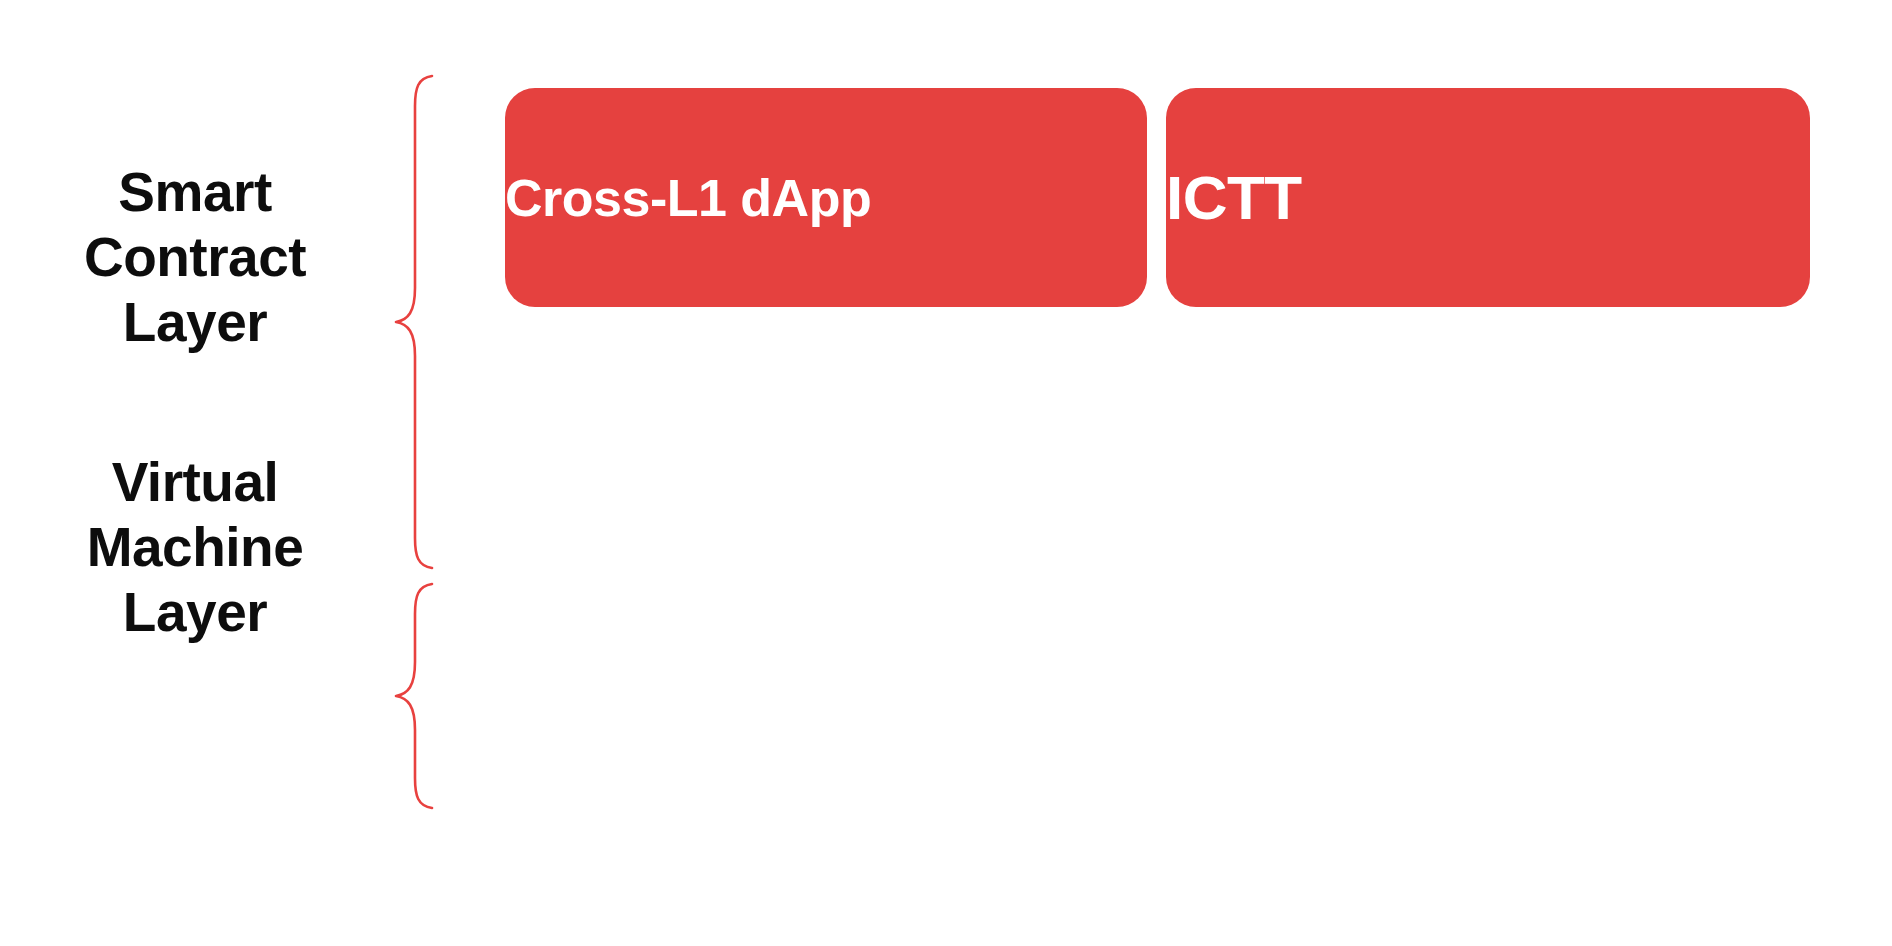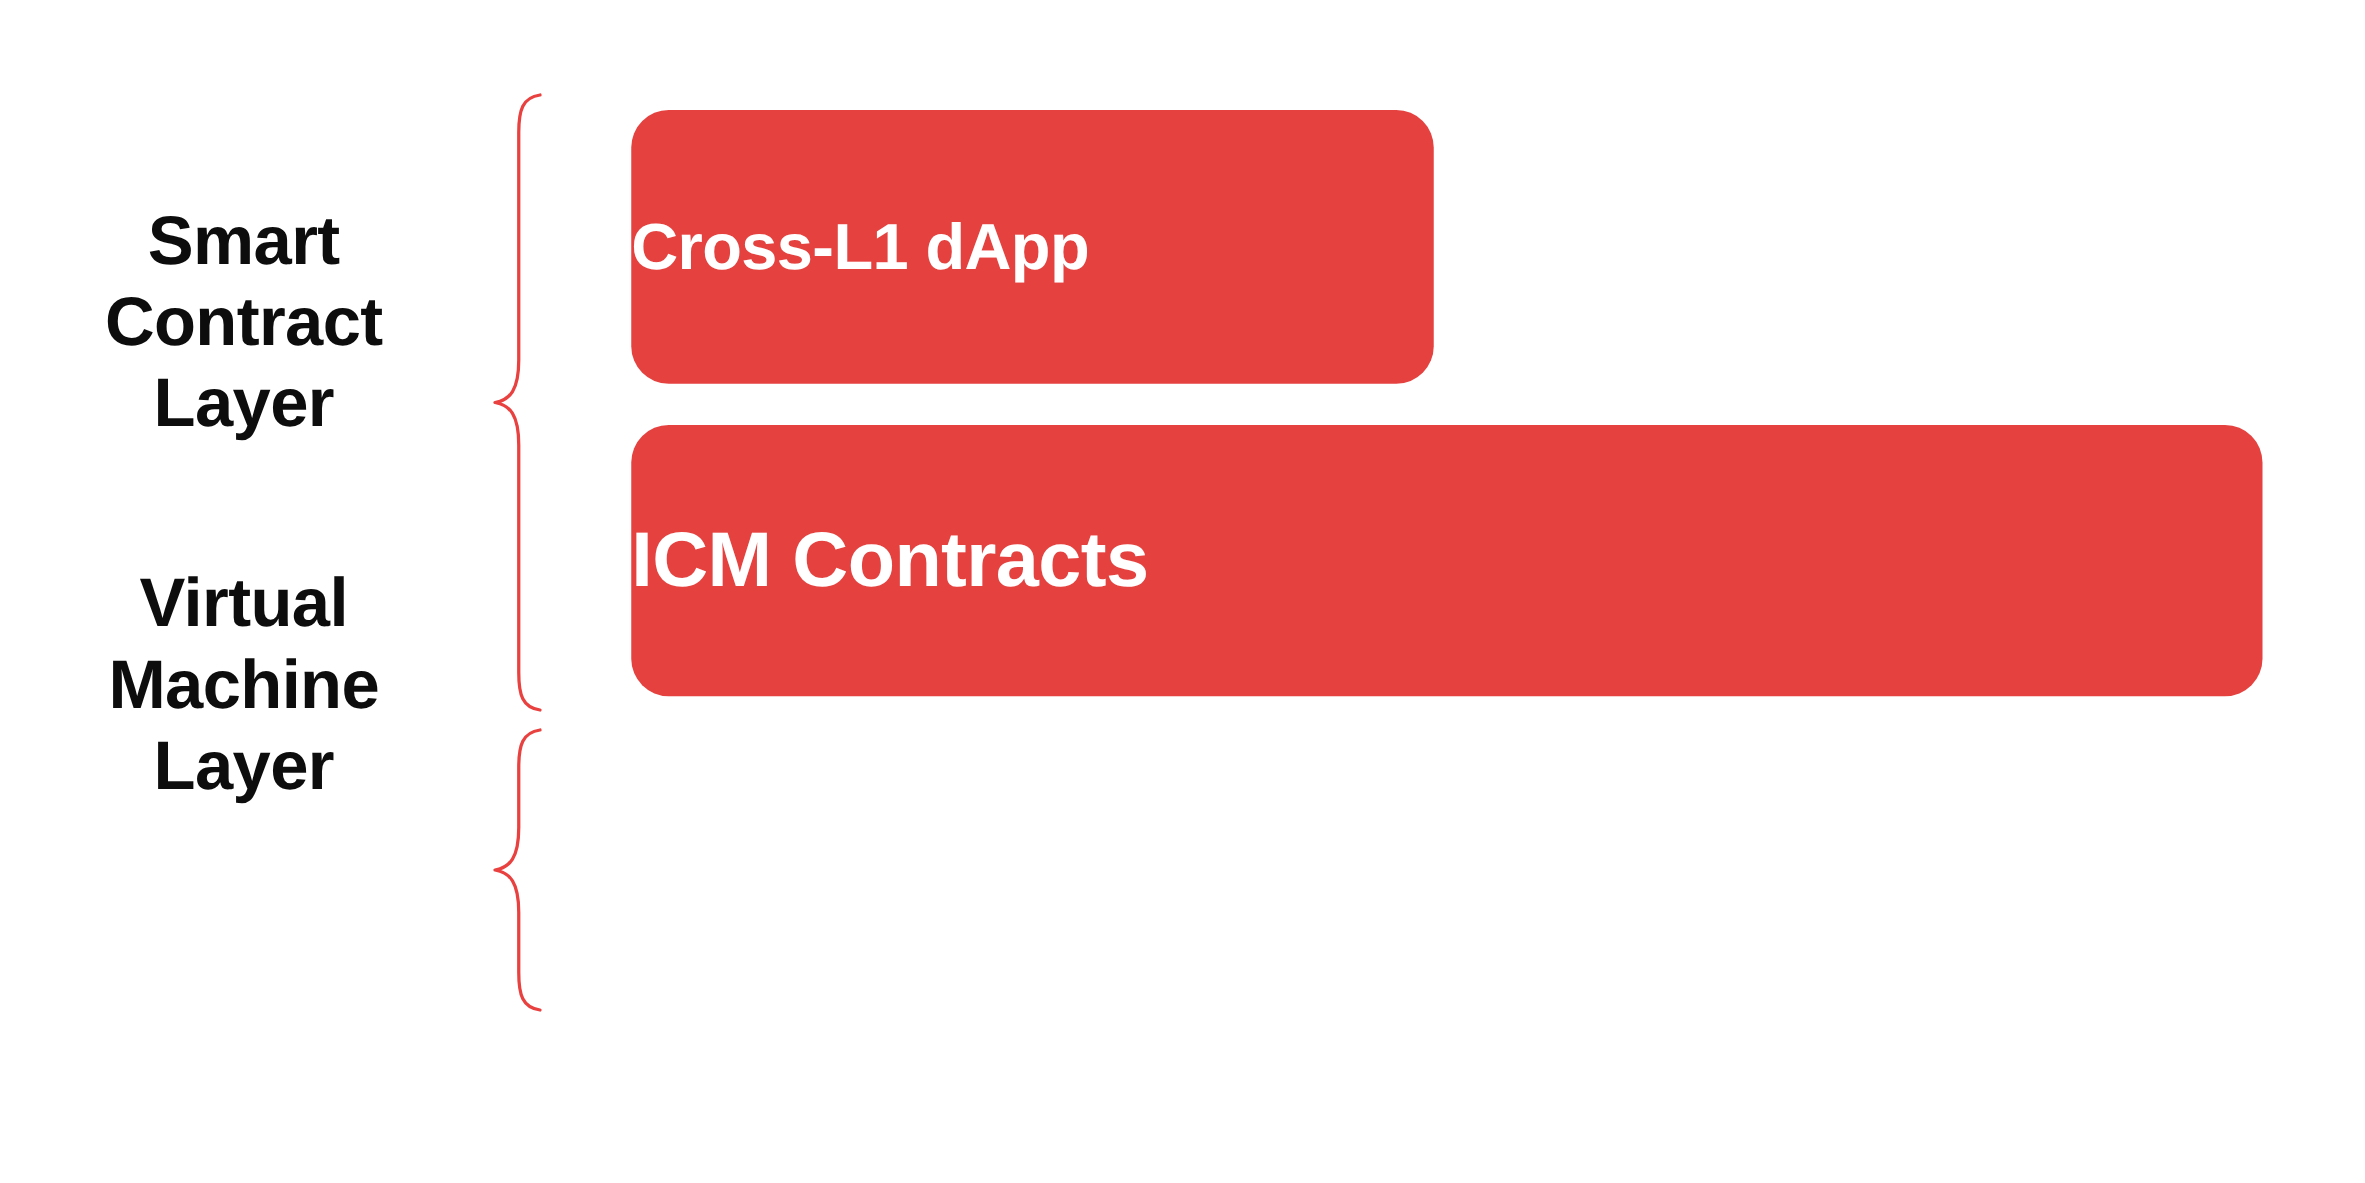--- a/index.html
+++ b/index.html
@@ -147,19 +147,19 @@
              C 41 106, 34 114, 22 116
              C 34 118, 41 126, 41 150
              L 41 198
              C 41 216, 44 226, 58 228"></path>
   </svg>
 
   <div class="card" id="card-cross-l1-dapp">
     <span class="card-label">Cross-L1 dApp</span>
   </div>
 
+  <div class="card" id="card-ictt">
+    <span class="card-label">ICTT</span>
+  </div>
 
-  <div class="card" id="card-icm-contracts">
-    <span class="card-label">ICM Contracts</span>
-  </div>
 
 
 </div>
 
 </body></html>

